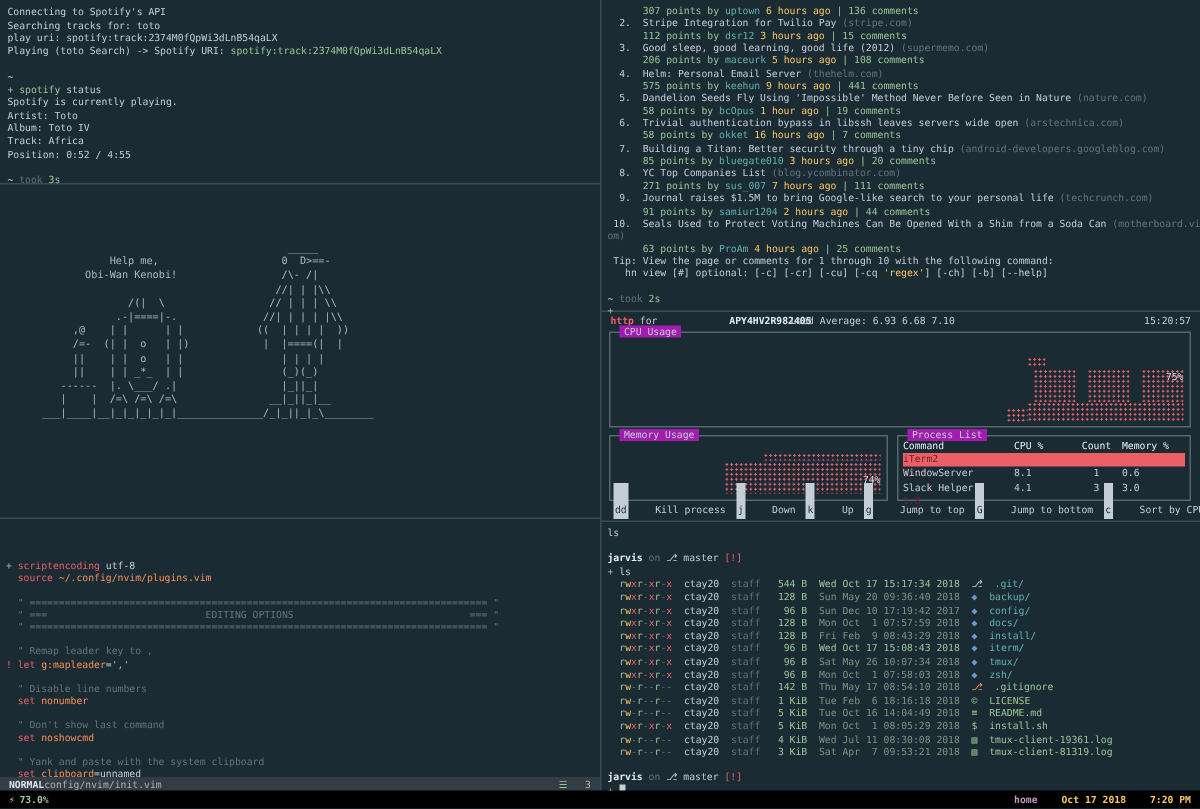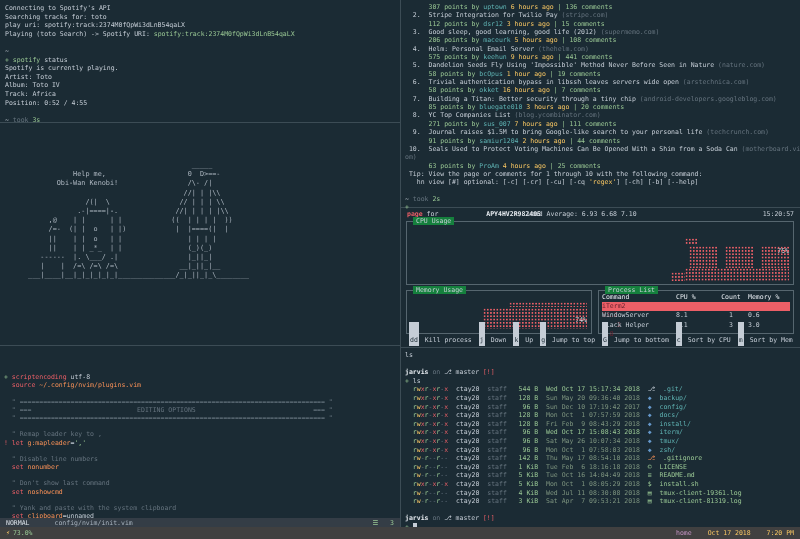--- a/index.html
+++ b/index.html
@@ -19,51 +19,51 @@
   #pane-spotify{left:0;top:0;width:400px;height:121px;padding:4px 0 0 5px;--lh:8.6px;}
   #pane-art{left:0;top:123px;width:400px;height:221px;}
   #pane-art pre{margin:0;position:absolute;left:24px;top:38px;font-size:6.8px;line-height:9.2px;color:#aeb8c2;}
   #pane-vim{left:0;top:346px;width:400px;height:181px;padding:3px 0 0 4px;--lh:8.2px;}
   #pane-hn{left:401px;top:0;width:399px;height:206px;padding:3px 0 0 4px;--lh:8.35px;}
   #pane-vtop{left:401px;top:208px;width:399px;height:138px;}
   #pane-shell{left:401px;top:348px;width:399px;height:179px;padding:3px 0 0 4px;--lh:8.6px;}
   
   .vim-status{position:absolute;left:0;bottom:2px;width:400px;height:10px;background:#343d46;
               display:flex;align-items:center;justify-content:space-between;padding:0 6px;box-sizing:border-box;}
-  .vim-status .mode{font-weight:normal;color:#dfe5ec;margin-right:25px;}
+  .vim-status .mode{font-weight:bold;color:#dfe5ec;margin-right:0;}
   .vim-status .file{color:#a7b2bd;flex:1;}
   .vim-status .right{color:#99c794;}
   
   .vtop-title{position:absolute;left:6px;right:6px;top:2px;height:10px;display:flex;}
   .vtop-title .t-host{font-weight:bold;color:#e8edf2;margin-left:44px;}
   .vtop-title .t-load{position:absolute;left:120px;color:#c5cdd6;}
   .vtop-title .t-clock{position:absolute;right:0;color:#c5cdd6;}
   .vbox{position:absolute;border:1px solid #56666f;}
-  .vbox .vlabel{position:absolute;top:-5px;left:6px;background:#15803d;padding:0 3px;color:#c5cdd6;}
+  .vbox .vlabel{position:absolute;top:-5px;left:6px;background:#a21caf;padding:0 3px;color:#c5cdd6;}
   #box-cpu{left:5px;top:13px;width:386px;height:62px;}
   #box-mem{left:5px;top:82px;width:184px;height:42px;}
   #box-proc{left:197px;top:82px;width:194px;height:42px;}
   .pct{position:absolute;right:4px;top:1px;color:#dfe5ec;margin-top:24px;}
   .dots{position:absolute;background-image:radial-gradient(circle,#ec5f67 0.7px,rgba(0,0,0,0) 0.8px);
         background-size:3.2px 3.3px;}
   .proc-grid{position:absolute;left:3px;right:3px;top:2px;}
   .proc-row{display:flex;height:9.2px;line-height:9.2px;}
   .proc-row .pc-name{flex:1;}
   .proc-row .pc-cpu{width:38px;}
   .proc-row .pc-count{width:34px;text-align:center;}
   .proc-row .pc-mem{width:42px;}
   .proc-row.header{color:#e8edf2;}
   .proc-row.selected{background:#ec5f67;color:#6b2430;flex-direction:column;}
   .keybar{position:absolute;left:8px;right:4px;top:127px;height:10px;display:flex;align-items:center;white-space:pre;}
-  .keybar .key{background:#c5cdd6;color:#1b2b34;padding:14px 1px;margin-right:6px;}
+  .keybar .key{background:#c5cdd6;color:#1b2b34;padding:14px 1px;margin-right:18px;}
   .keybar .klabel{margin-right:7px;}
   .keybar .kurl{margin-left:auto;color:#c5cdd6;}
   
-  .statusbar{position:absolute;left:0;top:527px;width:800px;height:12px;background:#404040;
-             display:flex;align-items:center;justify-content:space-between;padding:0 6px;box-sizing:border-box;}
+  .statusbar{position:absolute;left:0;top:527px;width:800px;height:12px;background:#000000;
+             display:flex;align-items:center;justify-content:space-between;padding:0 6px;box-sizing:border-box;font-weight:bold;}
   .statusbar .bat-icon{color:#fac863;}
   .statusbar .bat-val{color:#99c794;margin-left:3px;}
   .statusbar .sb-right span{margin-left:12px;}
   .sb-host{color:#c594c5;}
   .sb-date{color:#fac863;text-align:center;}
   .sb-time{color:#fac863;}
 </style>
 </head>
 <body>
 
@@ -98,21 +98,21 @@
       <span class="mode">NORMAL</span>
       <span class="file">config/nvim/init.vim</span>
       <span class="right"><span>☰</span>&nbsp;&nbsp;&nbsp;<span>3</span></span>
     </div>
   <div class="row"><span class="c-green">+ </span><span class="c-red">scriptencoding </span><span class="c-fg">utf-8</span></div><div class="row"><span class="c-fg">  </span><span class="c-red">source </span><span class="c-orange">~/.config/nvim/plugins.vim</span></div><div class="row">&nbsp;</div><div class="row"><span class="c-dim">  " ============================================================================== "</span></div><div class="row"><span class="c-dim">  " ===                           EDITING OPTIONS                              === "</span></div><div class="row"><span class="c-dim">  " ============================================================================== "</span></div><div class="row">&nbsp;</div><div class="row"><span class="c-dim">  " Remap leader key to ,</span></div><div class="row"><span class="c-red">! </span><span class="c-red">let </span><span class="c-orange">g:mapleader</span><span class="c-fg">=</span><span class="c-green">','</span></div><div class="row">&nbsp;</div><div class="row"><span class="c-dim">  " Disable line numbers</span></div><div class="row"><span class="c-fg">  </span><span class="c-red">set </span><span class="c-orange">nonumber</span></div><div class="row">&nbsp;</div><div class="row"><span class="c-dim">  " Don't show last command</span></div><div class="row"><span class="c-fg">  </span><span class="c-red">set </span><span class="c-orange">noshowcmd</span></div><div class="row">&nbsp;</div><div class="row"><span class="c-dim">  " Yank and paste with the system clipboard</span></div><div class="row"><span class="c-fg">  </span><span class="c-red">set </span><span class="c-orange">clipboard</span><span class="c-fg">=unnamed</span></div><div class="row">&nbsp;</div><div class="row"><span class="c-dim">  " Hides buffers instead of closing them</span></div></section>
 
   <section class="pane" id="pane-hn"><div class="row"><span class="c-green">      307 points by </span><span class="c-cyan">uptown</span><span class="c-yellow"> 6 hours ago</span><span class="c-green"> | 136 comments</span></div><div class="row"><span class="c-fg">  2.  Stripe Integration for Twilio Pay </span><span class="c-dim">(stripe.com)</span></div><div class="row"><span class="c-green">      112 points by </span><span class="c-cyan">dsr12</span><span class="c-yellow"> 3 hours ago</span><span class="c-green"> | 15 comments</span></div><div class="row"><span class="c-fg">  3.  Good sleep, good learning, good life (2012) </span><span class="c-dim">(supermemo.com)</span></div><div class="row"><span class="c-green">      206 points by </span><span class="c-cyan">maceurk</span><span class="c-yellow"> 5 hours ago</span><span class="c-green"> | 108 comments</span></div><div class="row"><span class="c-fg">  4.  Helm: Personal Email Server </span><span class="c-dim">(thehelm.com)</span></div><div class="row"><span class="c-green">      575 points by </span><span class="c-cyan">keehun</span><span class="c-yellow"> 9 hours ago</span><span class="c-green"> | 441 comments</span></div><div class="row"><span class="c-fg">  5.  Dandelion Seeds Fly Using 'Impossible' Method Never Before Seen in Nature </span><span class="c-dim">(nature.com)</span></div><div class="row"><span class="c-green">      58 points by </span><span class="c-cyan">bcOpus</span><span class="c-yellow"> 1 hour ago</span><span class="c-green"> | 19 comments</span></div><div class="row"><span class="c-fg">  6.  Trivial authentication bypass in libssh leaves servers wide open </span><span class="c-dim">(arstechnica.com)</span></div><div class="row"><span class="c-green">      58 points by </span><span class="c-cyan">okket</span><span class="c-yellow"> 16 hours ago</span><span class="c-green"> | 7 comments</span></div><div class="row"><span class="c-fg">  7.  Building a Titan: Better security through a tiny chip </span><span class="c-dim">(android-developers.googleblog.com)</span></div><div class="row"><span class="c-green">      85 points by </span><span class="c-cyan">bluegate010</span><span class="c-yellow"> 3 hours ago</span><span class="c-green"> | 20 comments</span></div><div class="row"><span class="c-fg">  8.  YC Top Companies List </span><span class="c-dim">(blog.ycombinator.com)</span></div><div class="row"><span class="c-green">      271 points by </span><span class="c-cyan">sus_007</span><span class="c-yellow"> 7 hours ago</span><span class="c-green"> | 111 comments</span></div><div class="row"><span class="c-fg">  9.  Journal raises $1.5M to bring Google-like search to your personal life </span><span class="c-dim">(techcrunch.com)</span></div><div class="row"><span class="c-green">      91 points by </span><span class="c-cyan">samiur1204</span><span class="c-yellow"> 2 hours ago</span><span class="c-green"> | 44 comments</span></div><div class="row"><span class="c-fg"> 10.  Seals Used to Protect Voting Machines Can Be Opened With a Shim from a Soda Can </span><span class="c-dim">(motherboard.vice.c</span></div><div class="row"><span class="c-dim">om)</span></div><div class="row"><span class="c-green">      63 points by </span><span class="c-cyan">ProAm</span><span class="c-yellow"> 4 hours ago</span><span class="c-green"> | 25 comments</span></div><div class="row"><span class="c-fg"> Tip: View the page or comments for 1 through 10 with the following command:</span></div><div class="row"><span class="c-fg">   hn view [#] optional: [-c] [-cr] [-cu] [-cq </span><span class="c-yellow">'regex'</span><span class="c-fg">] [-ch] [-b] [--help]</span></div><div class="row">&nbsp;</div><div class="row"><span class="c-fg">~ </span><span class="c-dim">took </span><span class="c-green">2s</span></div><div class="row"><span class="c-green">+</span></div></section>
 
   <section class="pane" id="pane-vtop">
     <div class="vtop-title">
-      <span class="c-red" style="font-weight:bold">page</span><span class="c-fg"> for </span><span class="t-host">APY4HV2R982405</span>
+      <span class="c-red" style="font-weight:bold">http</span><span class="c-fg"> for </span><span class="t-host">APY4HV2R982405</span>
       <span class="t-load">Load Average: 6.93 6.68 7.10</span>
       <span class="t-clock">15:20:57</span>
     </div>
     <div class="vbox" id="box-cpu">
       <span class="vlabel">CPU Usage</span>
       <span class="pct">75%</span>
       <div class="dots" style="right:4px;bottom:3px;width:104px;height:13px;"></div>
       <div class="dots" style="right:76px;bottom:16px;width:28px;height:22px;"></div>
       <div class="dots" style="right:40px;bottom:16px;width:28px;height:22px;"></div>
       <div class="dots" style="right:4px;bottom:16px;width:28px;height:22px;"></div>

